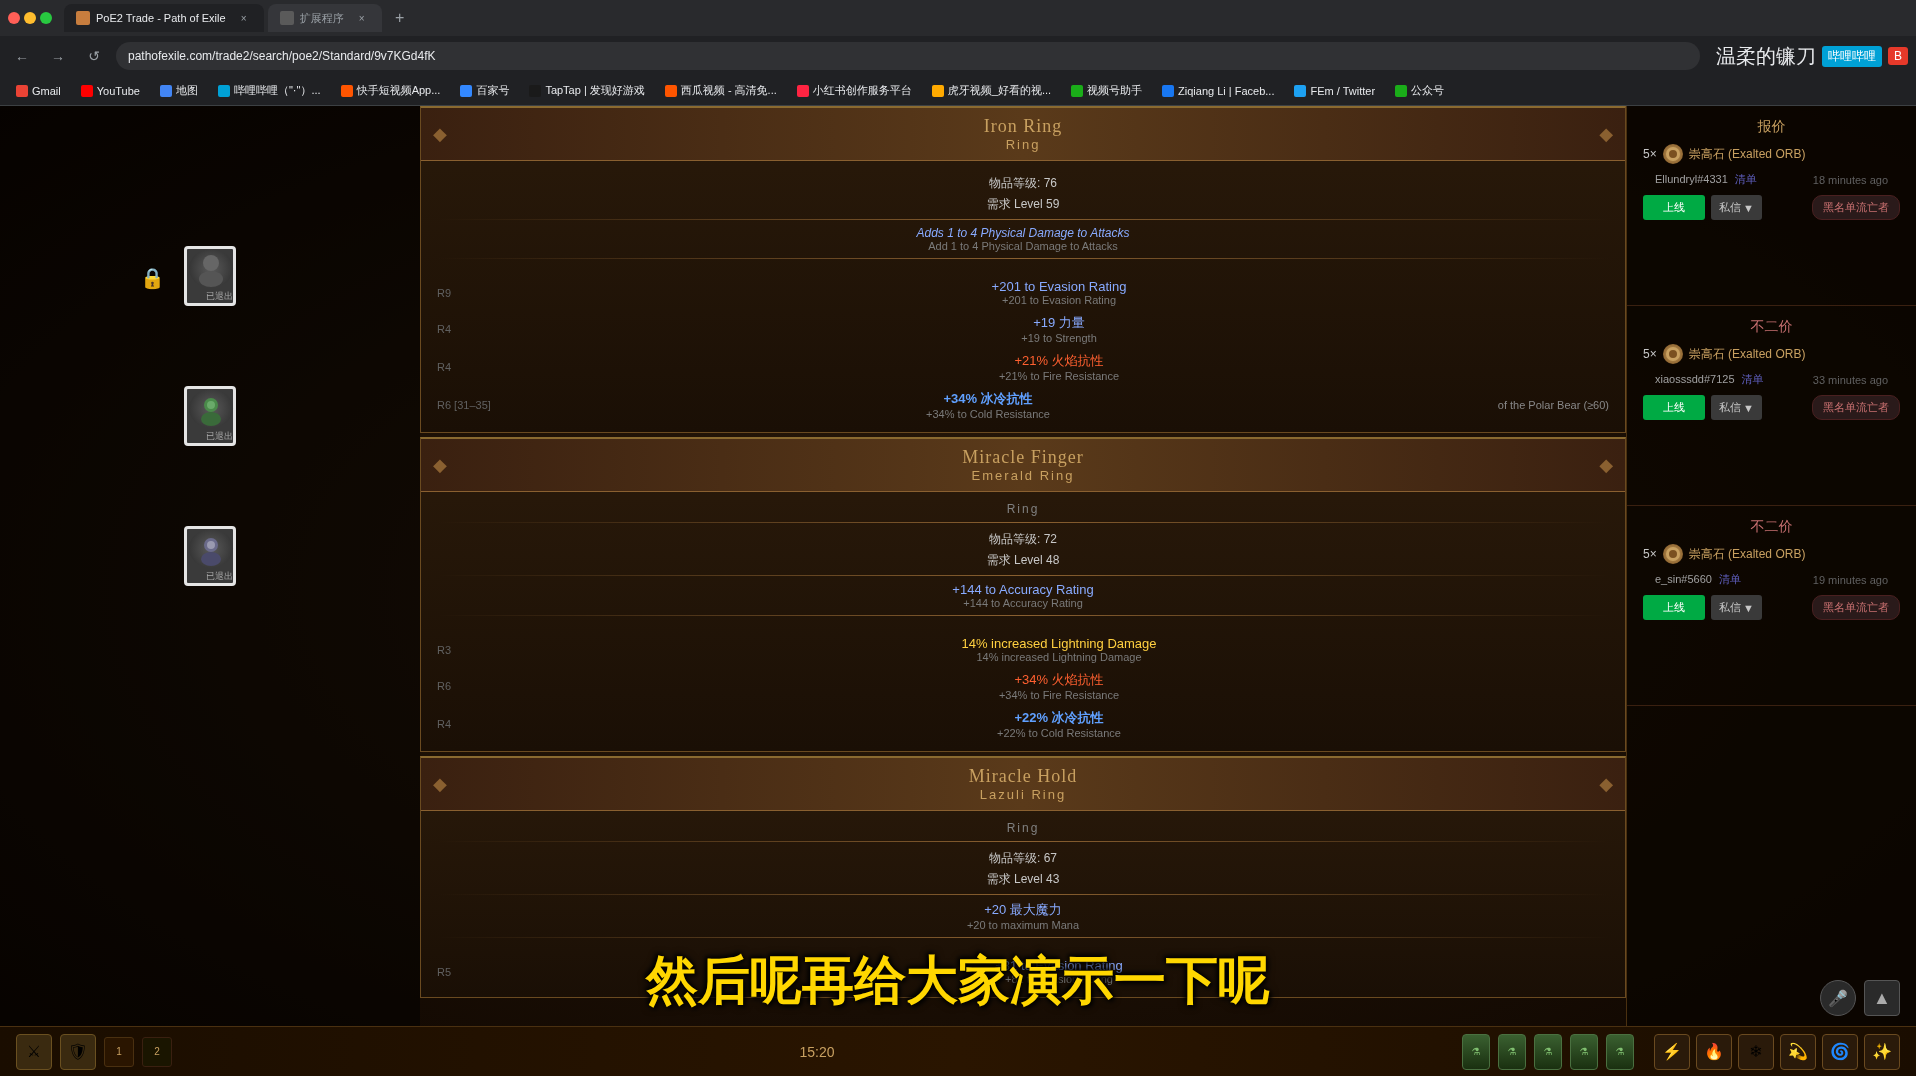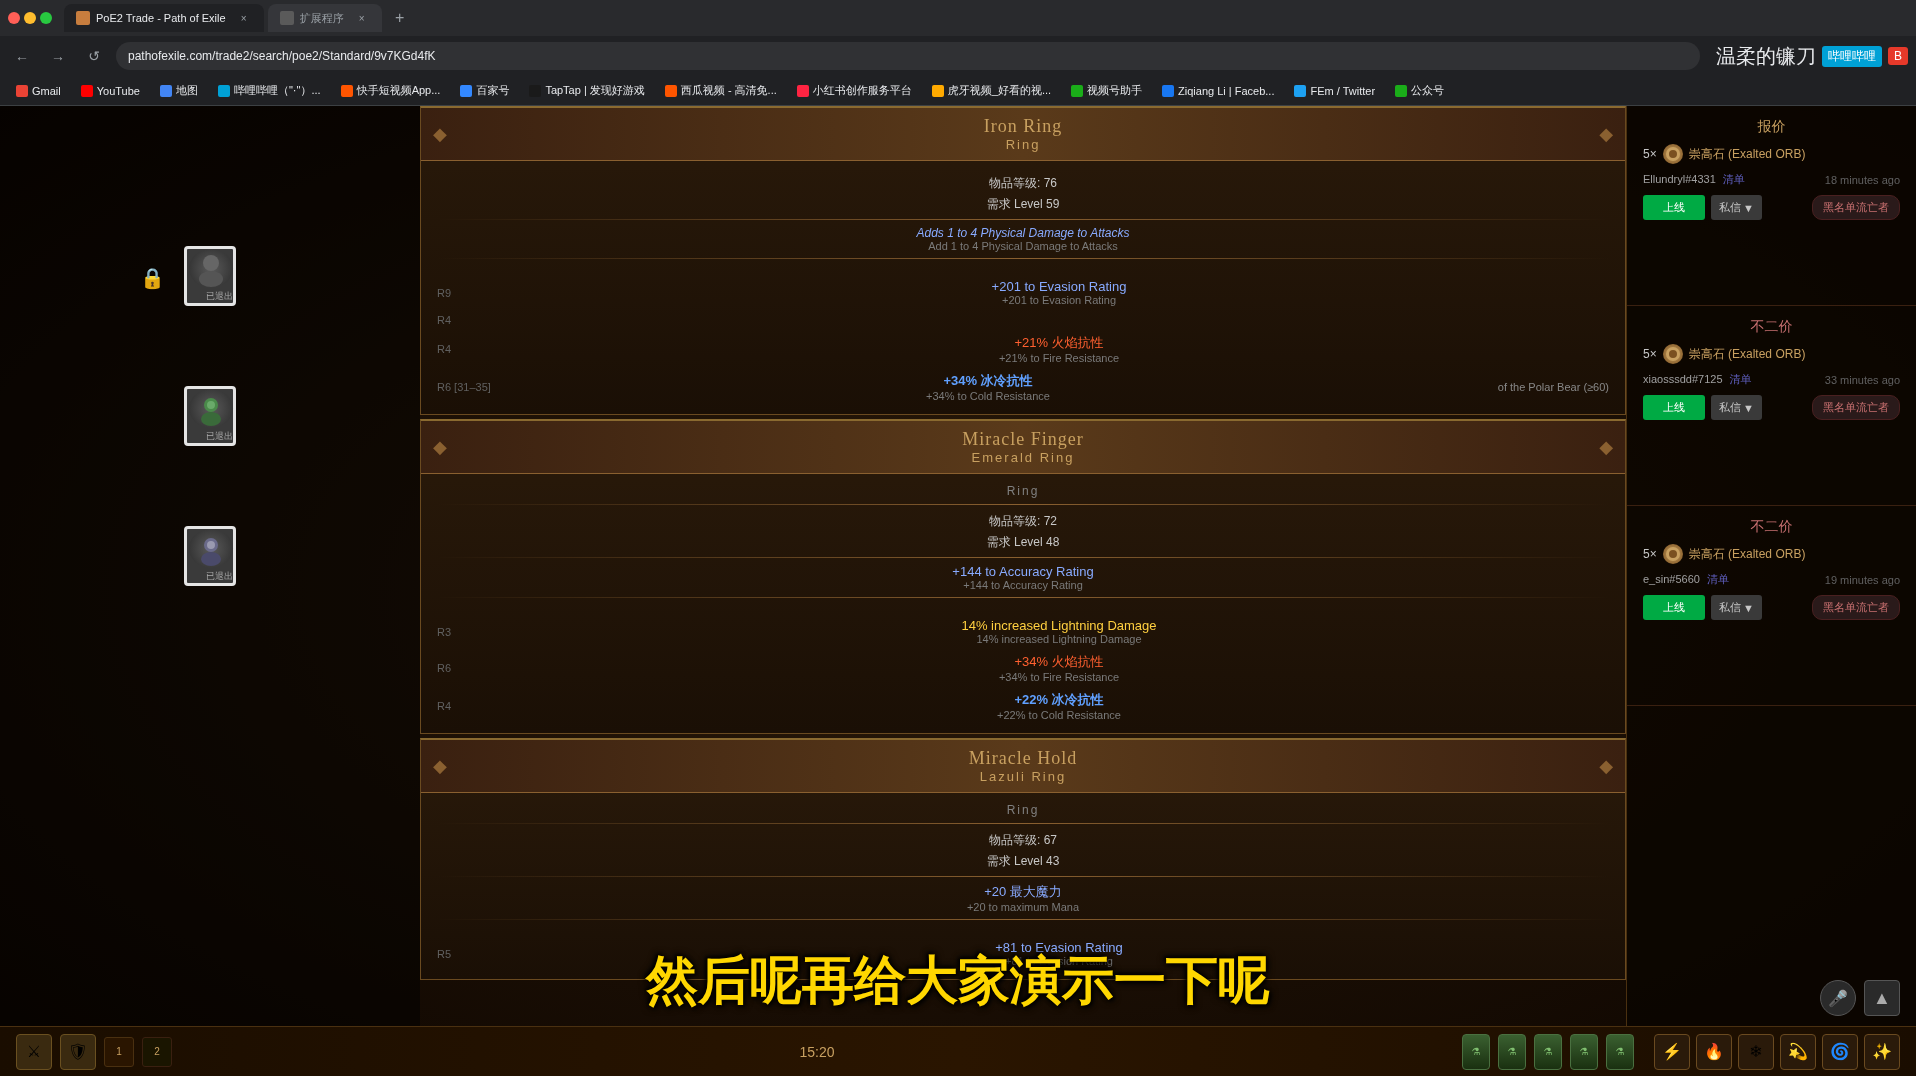--- a/index.html
+++ b/index.html
@@ -415,21 +415,21 @@
 
     .orb-name {
       color: #c8a060;
       font-size: 12px;
     }
 
     .seller-row {
       display: flex;
       align-items: center;
       justify-content: space-between;
-      margin: 8px 0;
+      margin: 8px 12px;
     }
 
     .seller-name {
       color: #a0a0a0;
       font-size: 11px;
     }
 
     .seller-time {
       color: #606060;
       font-size: 11px;
@@ -773,20 +773,24 @@
 
       <div class="affix-row">
         <span class="affix-tag">R9</span>
         <div class="affix-value">
           <div class="stat-positive">+201 to Evasion Rating</div>
           <div class="item-stat-label">+201 to Evasion Rating</div>
         </div>
       </div>
       <div class="affix-row">
         <span class="affix-tag">R4</span>
+        <div class="affix-value">
+          <div class="stat-positive">+19 力量</div>
+          <div class="item-stat-label">+19 to Strength</div>
+        </div>
       </div>
       <div class="affix-row">
         <span class="affix-tag">R4</span>
         <div class="affix-value">
           <div class="stat-fire">+21% 火焰抗性</div>
           <div class="item-stat-label">+21% to Fire Resistance</div>
         </div>
       </div>
       <div class="affix-row">
         <span class="affix-tag affix-tag-wide">R6 [31–35]</span>

